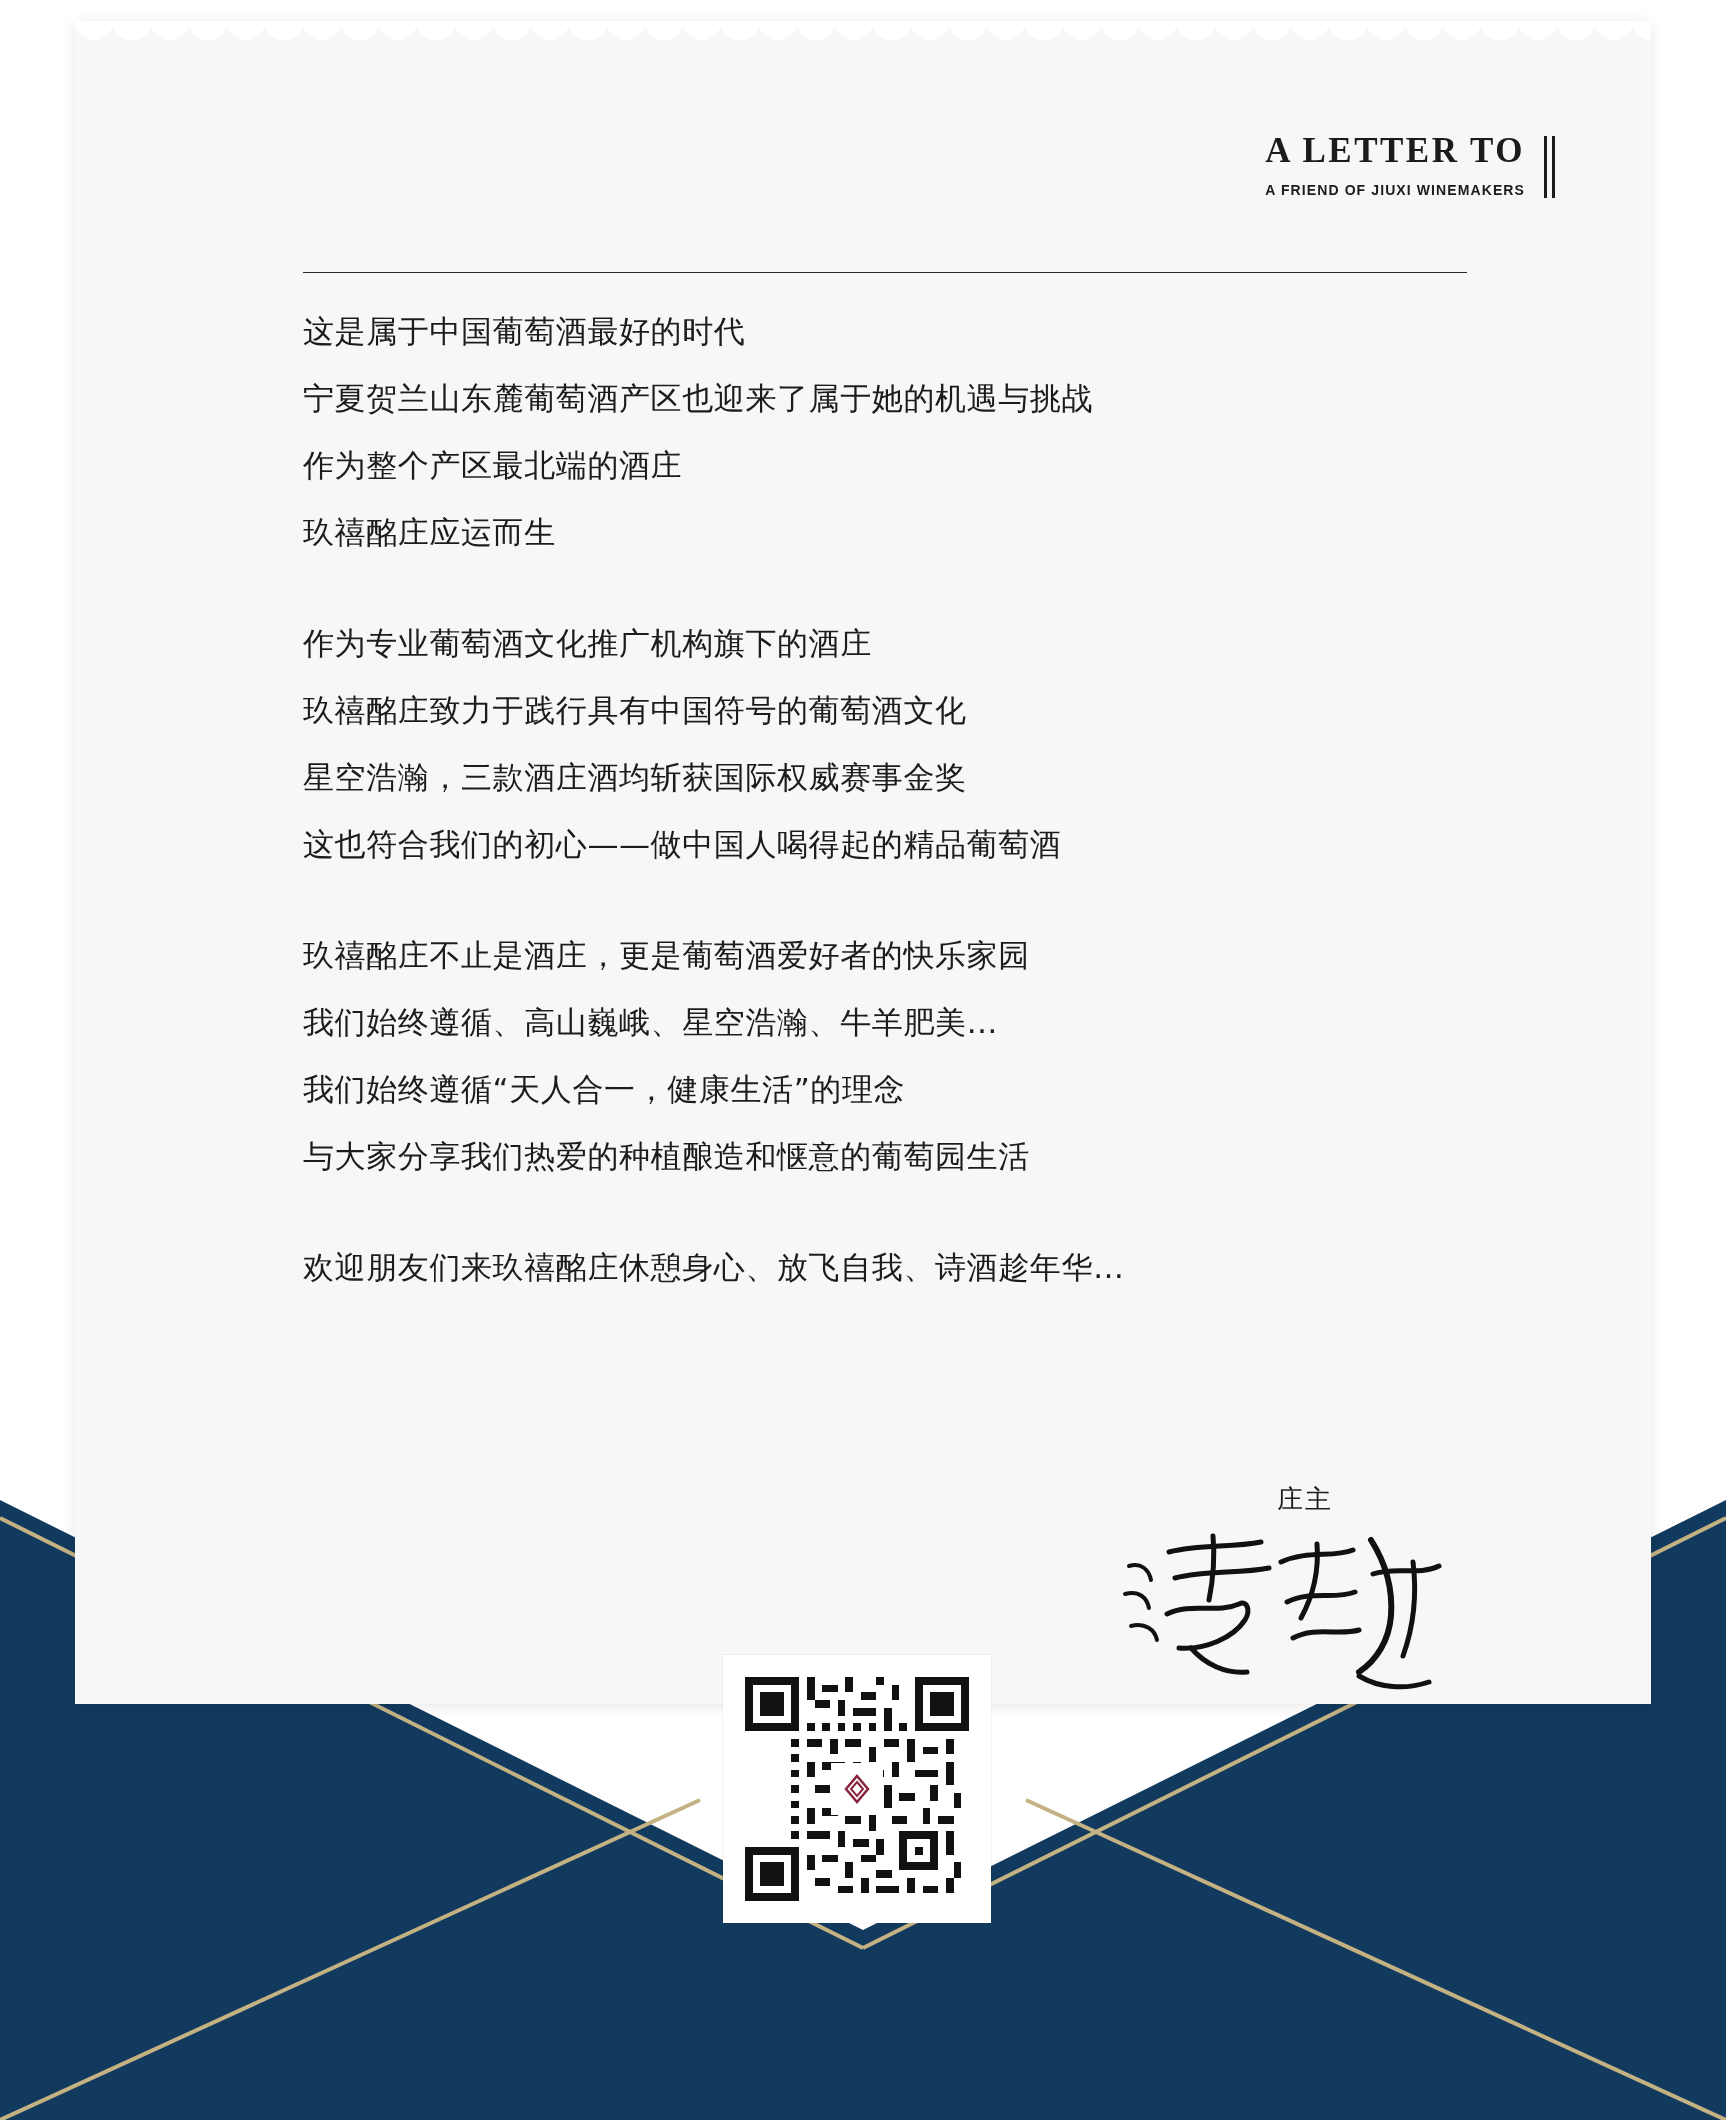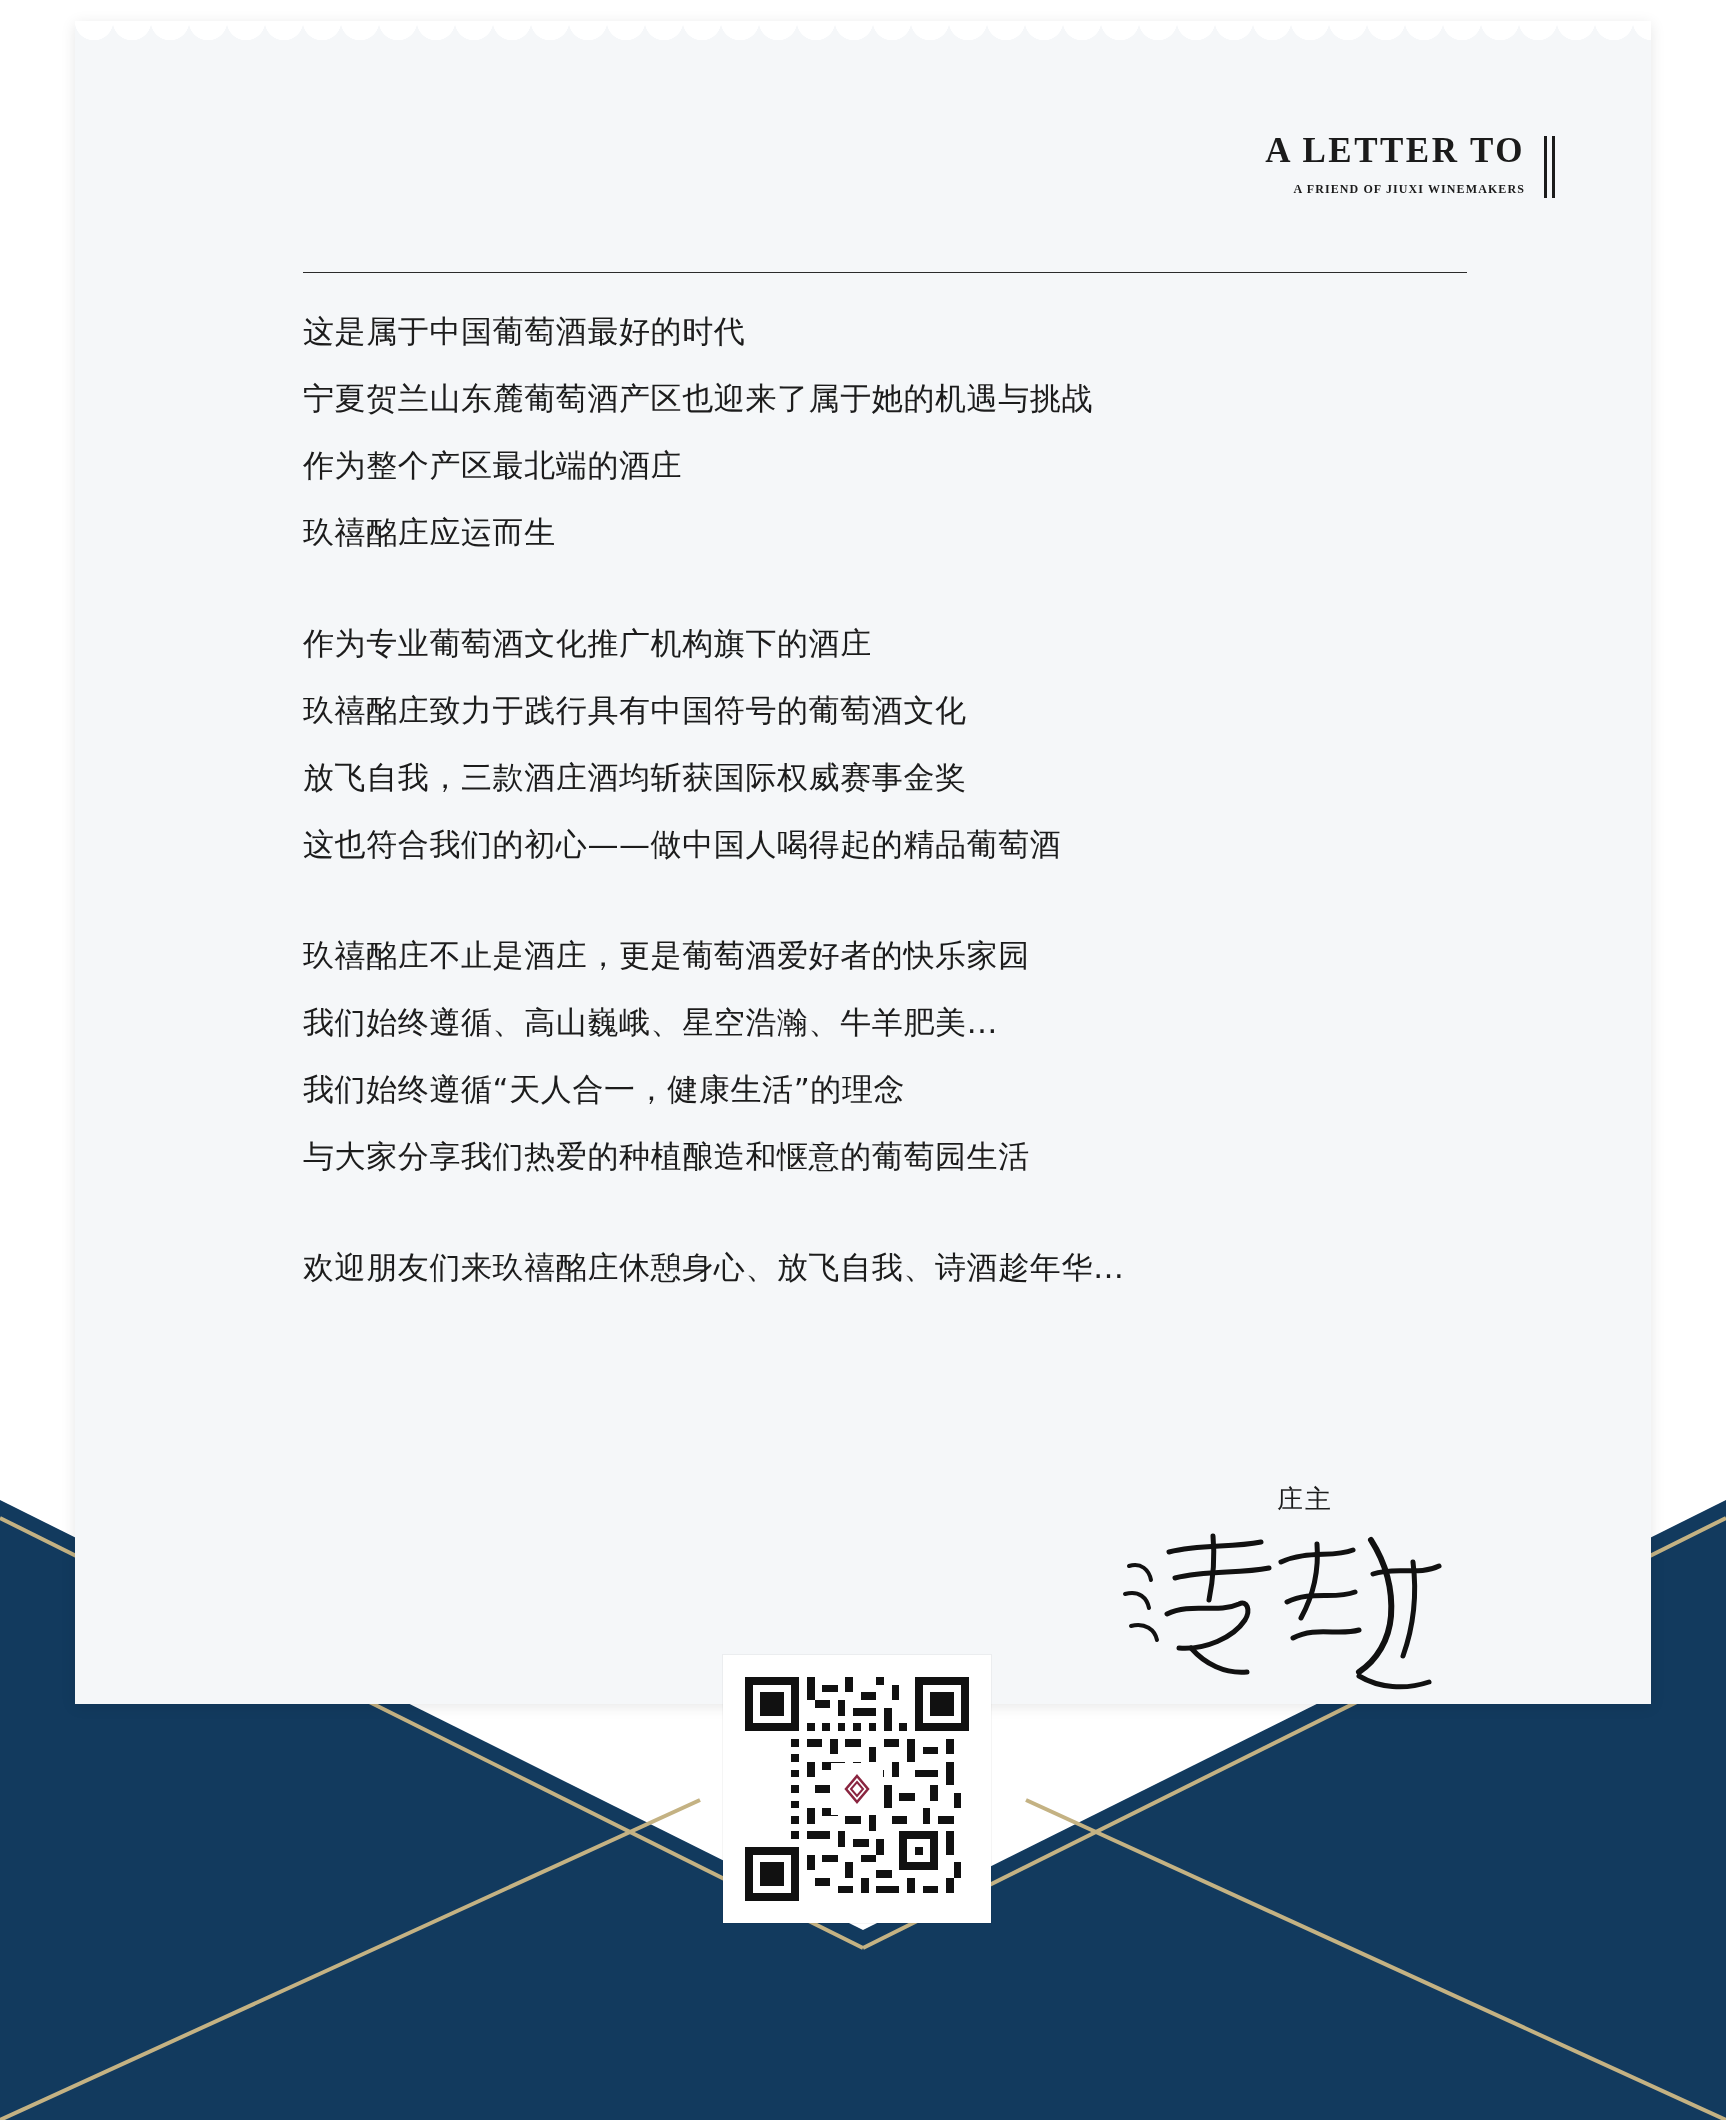--- a/index.html
+++ b/index.html
@@ -70,22 +70,22 @@
   }
   .title-en {
     font-family: "Liberation Serif", "DejaVu Serif", serif;
     font-size: 35px;
     letter-spacing: 2.5px;
     font-weight: bold;
     color: #1b1b1b;
     line-height: 1.1;
   }
   .subtitle-en {
-    font-family: Liberation Serif, serif;
-    font-size: 12px;
+    font-family: Liberation Sans, sans-serif;
+    font-size: 14px;
     letter-spacing: 1.1px;
     font-weight: bold;
     color: #1b1b1b;
     margin-top: 11px;
   }
   .double-bars {
     display: inline-block;
     margin-top: 4px;
   }
   .double-bars span {
@@ -215,21 +215,21 @@
       <div class="para">
         <div class="line">这是属于中国葡萄酒最好的时代</div>
         <div class="line">宁夏贺兰山东麓葡萄酒产区也迎来了属于她的机遇与挑战</div>
         <div class="line">作为整个产区最北端的酒庄</div>
         <div class="line">玖禧酩庄应运而生</div>
       </div>
 
       <div class="para">
         <div class="line">作为专业葡萄酒文化推广机构旗下的酒庄</div>
         <div class="line">玖禧酩庄致力于践行具有中国符号的葡萄酒文化</div>
-        <div class="line">放飞自我，三款酒庄酒均斩获国际权威赛事金奖</div>
+        <div class="line">星空浩瀚，三款酒庄酒均斩获国际权威赛事金奖</div>
         <div class="line">这也符合我们的初心——做中国人喝得起的精品葡萄酒</div>
       </div>
 
       <div class="para">
         <div class="line">玖禧酩庄不止是酒庄，更是葡萄酒爱好者的快乐家园</div>
         <div class="line">我们始终遵循、高山巍峨、星空浩瀚、牛羊肥美…</div>
         <div class="line">我们始终遵循“天人合一，健康生活”的理念</div>
         <div class="line">与大家分享我们热爱的种植酿造和惬意的葡萄园生活</div>
       </div>
 

